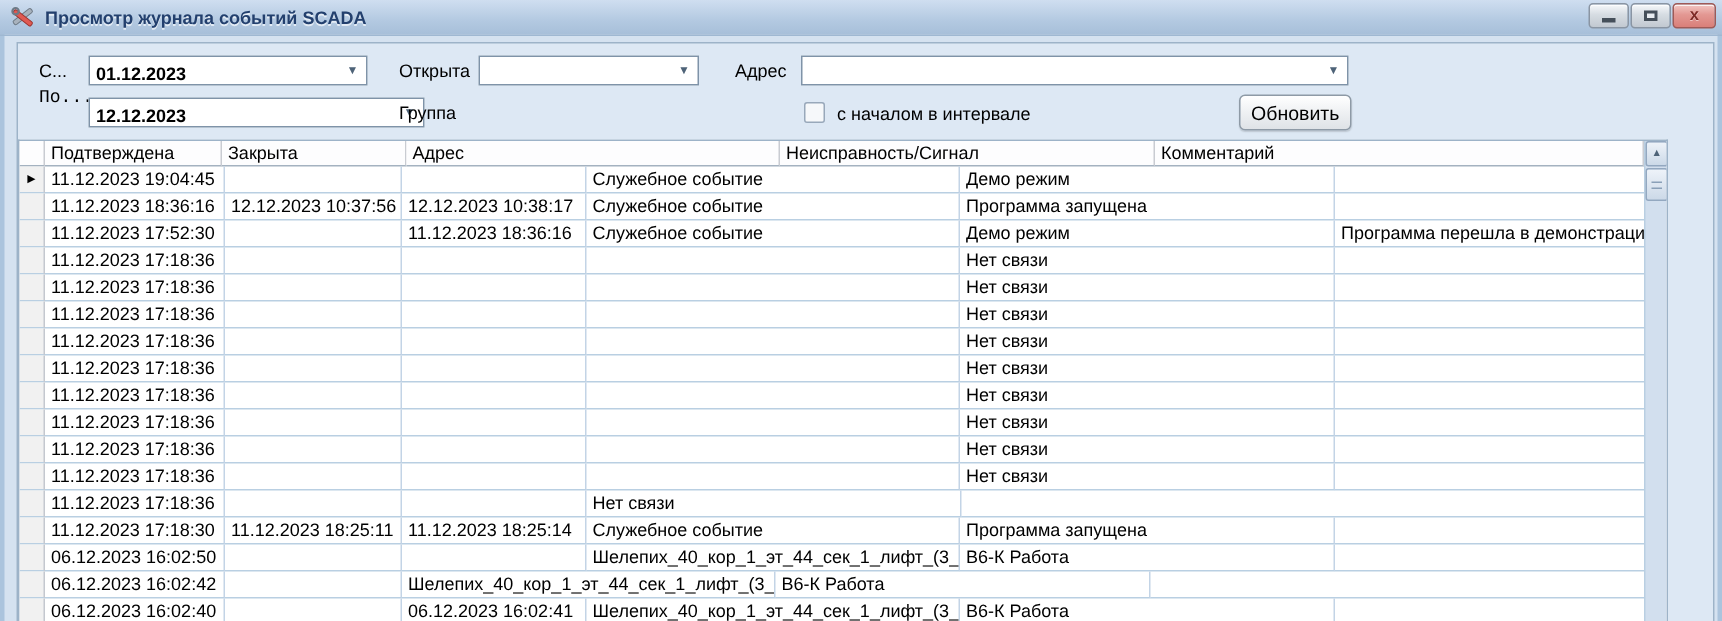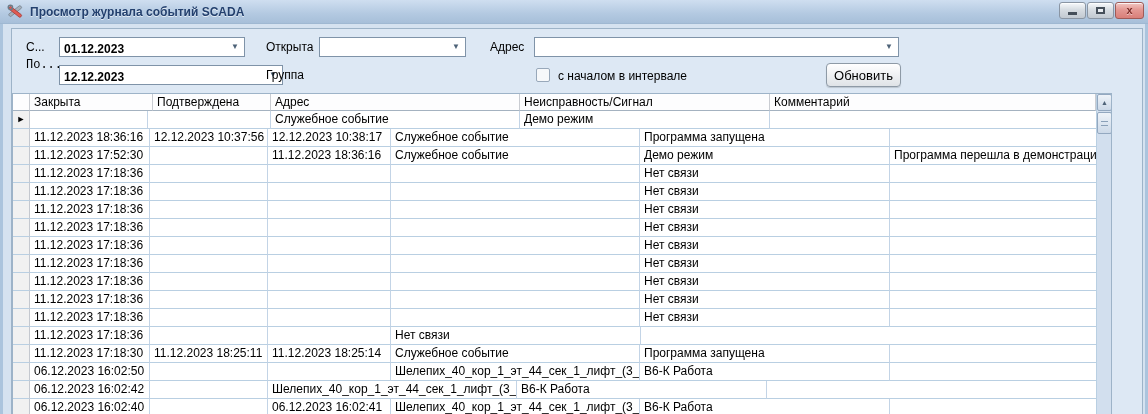--- a/index.html
+++ b/index.html
@@ -176,29 +176,30 @@
 
     <span class="checkbox" style="left:524px; top:39px;"></span>
     <span class="flabel" style="left:546px; top:40px;">с началом в интервале</span>
 
     <button class="btn">Обновить</button>
 
     <div class="table">
       <div class="grid">
         <div class="thead">
           <div class="cell selcell"></div>
+            <div class="cell col1">Подтверждена</div>
             <div class="cell col2">Закрыта</div>
-            <div class="cell col1">Подтверждена</div>
             <div class="cell col3">Адрес</div>
             <div class="cell col4">Неисправность/Сигнал</div>
             <div class="cell col5">Комментарий</div>
           </div>
         <div>
             <div class="trow">
               <div class="cell selcell"><span class="marker">►</span></div>
+              <div class="cell col0">11.12.2023 19:04:45</div>
               <div class="cell col1"></div>
               <div class="cell col2"></div>
               <div class="cell col3">Служебное событие</div>
               <div class="cell col4">Демо режим</div>
               <div class="cell col5"></div>
             </div>
             <div class="trow">
               <div class="cell selcell"></div>
               <div class="cell col0">11.12.2023 18:36:16</div>
               <div class="cell col1">12.12.2023 10:37:56</div>

